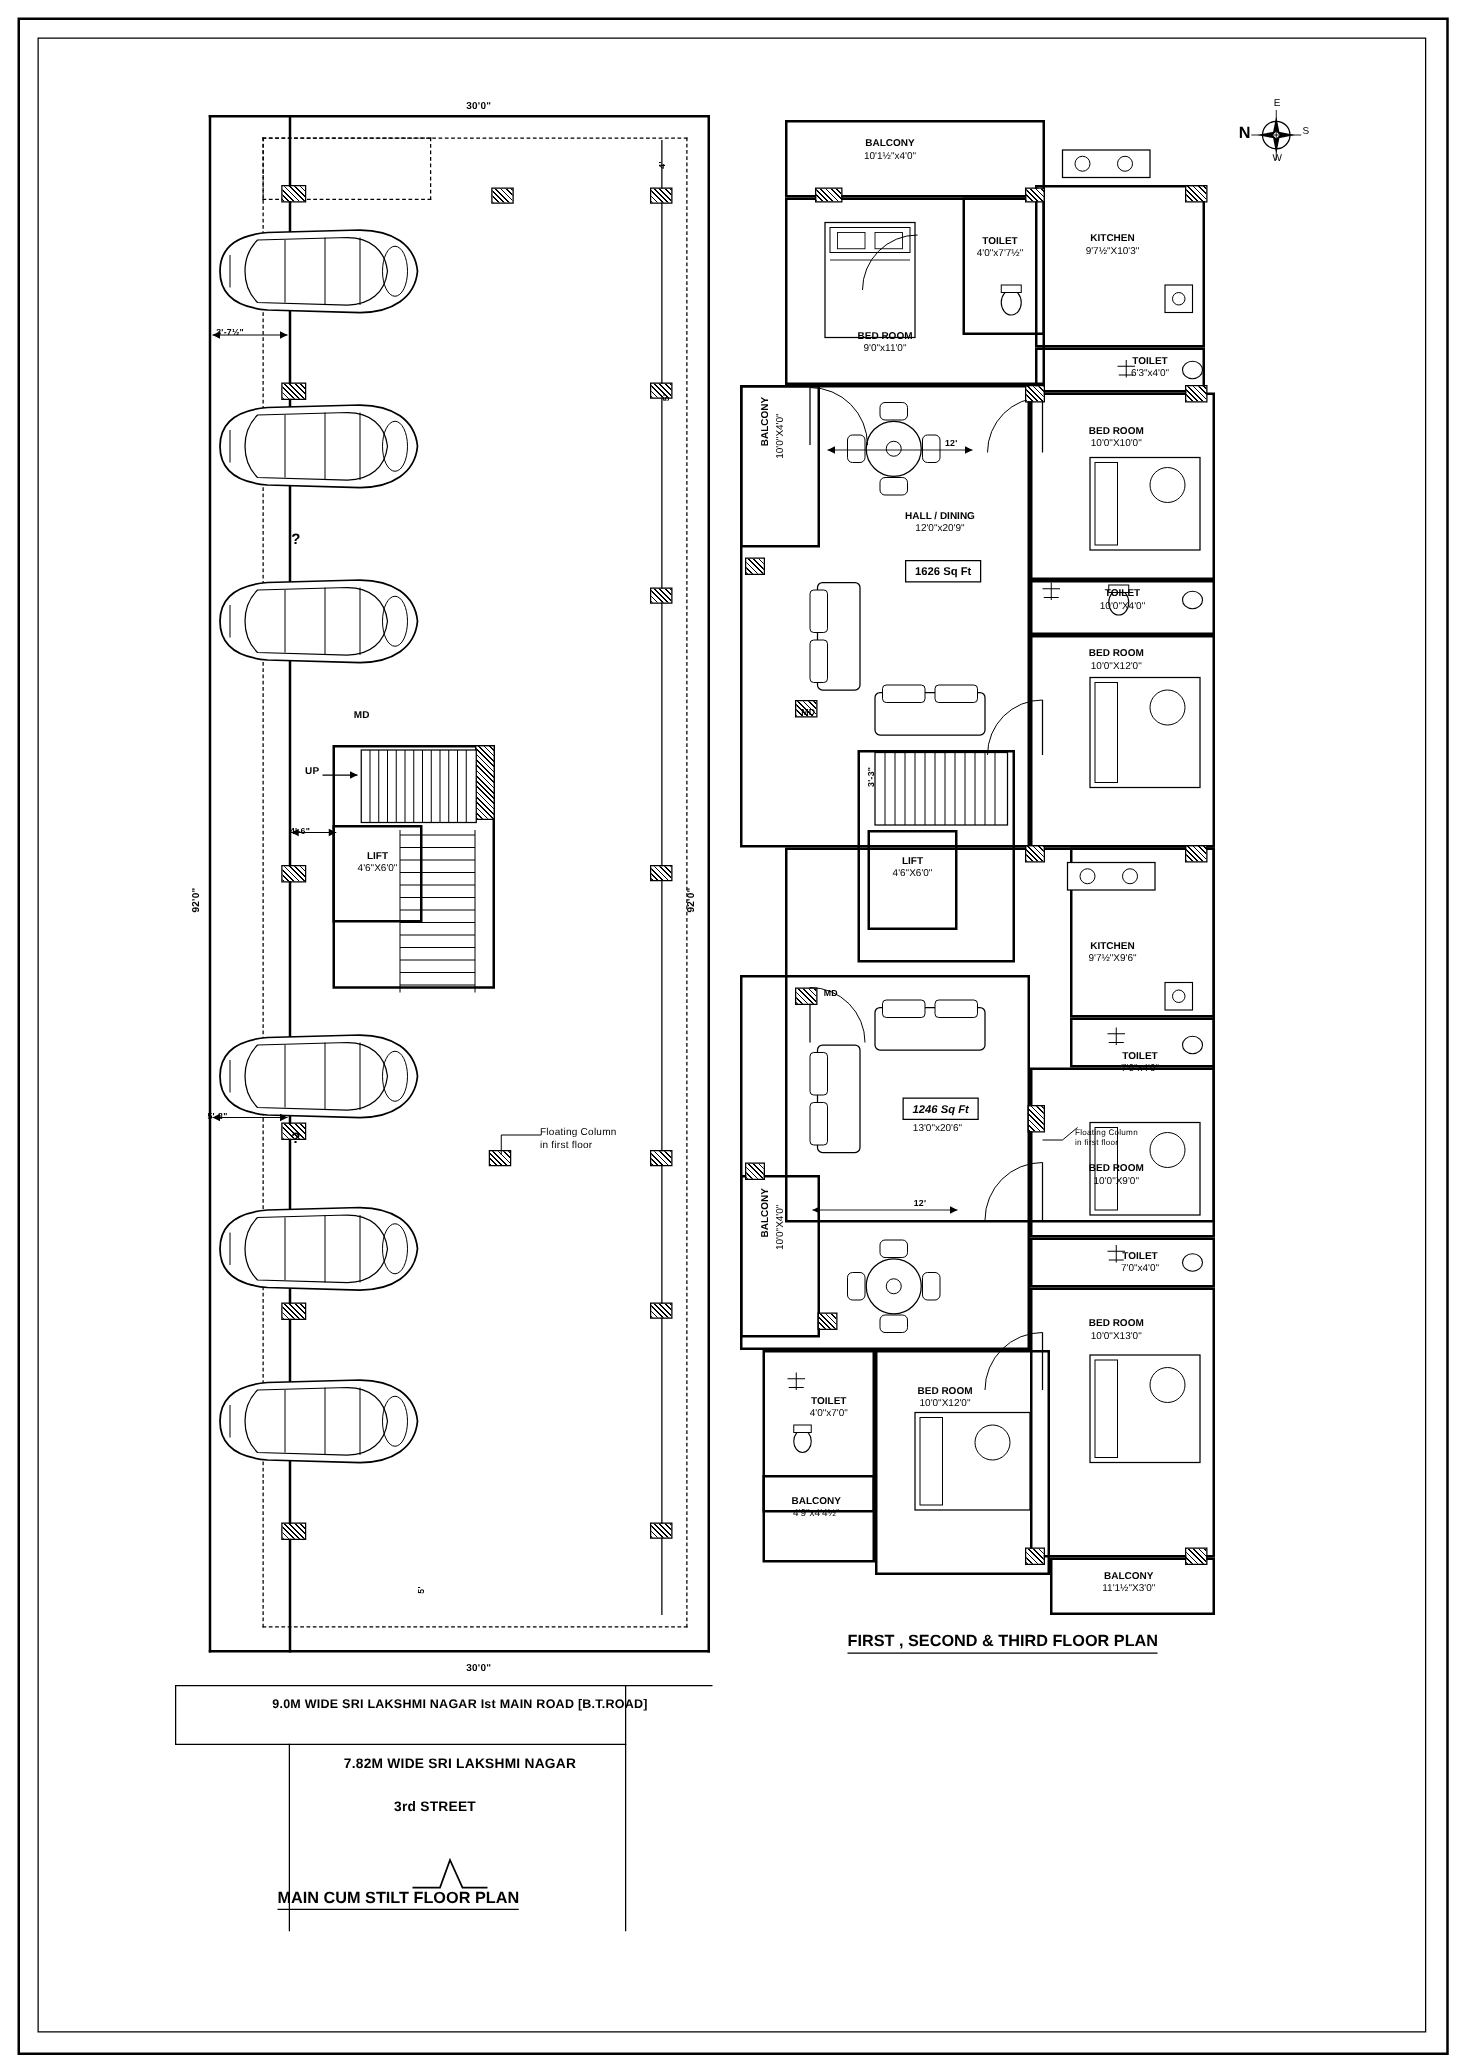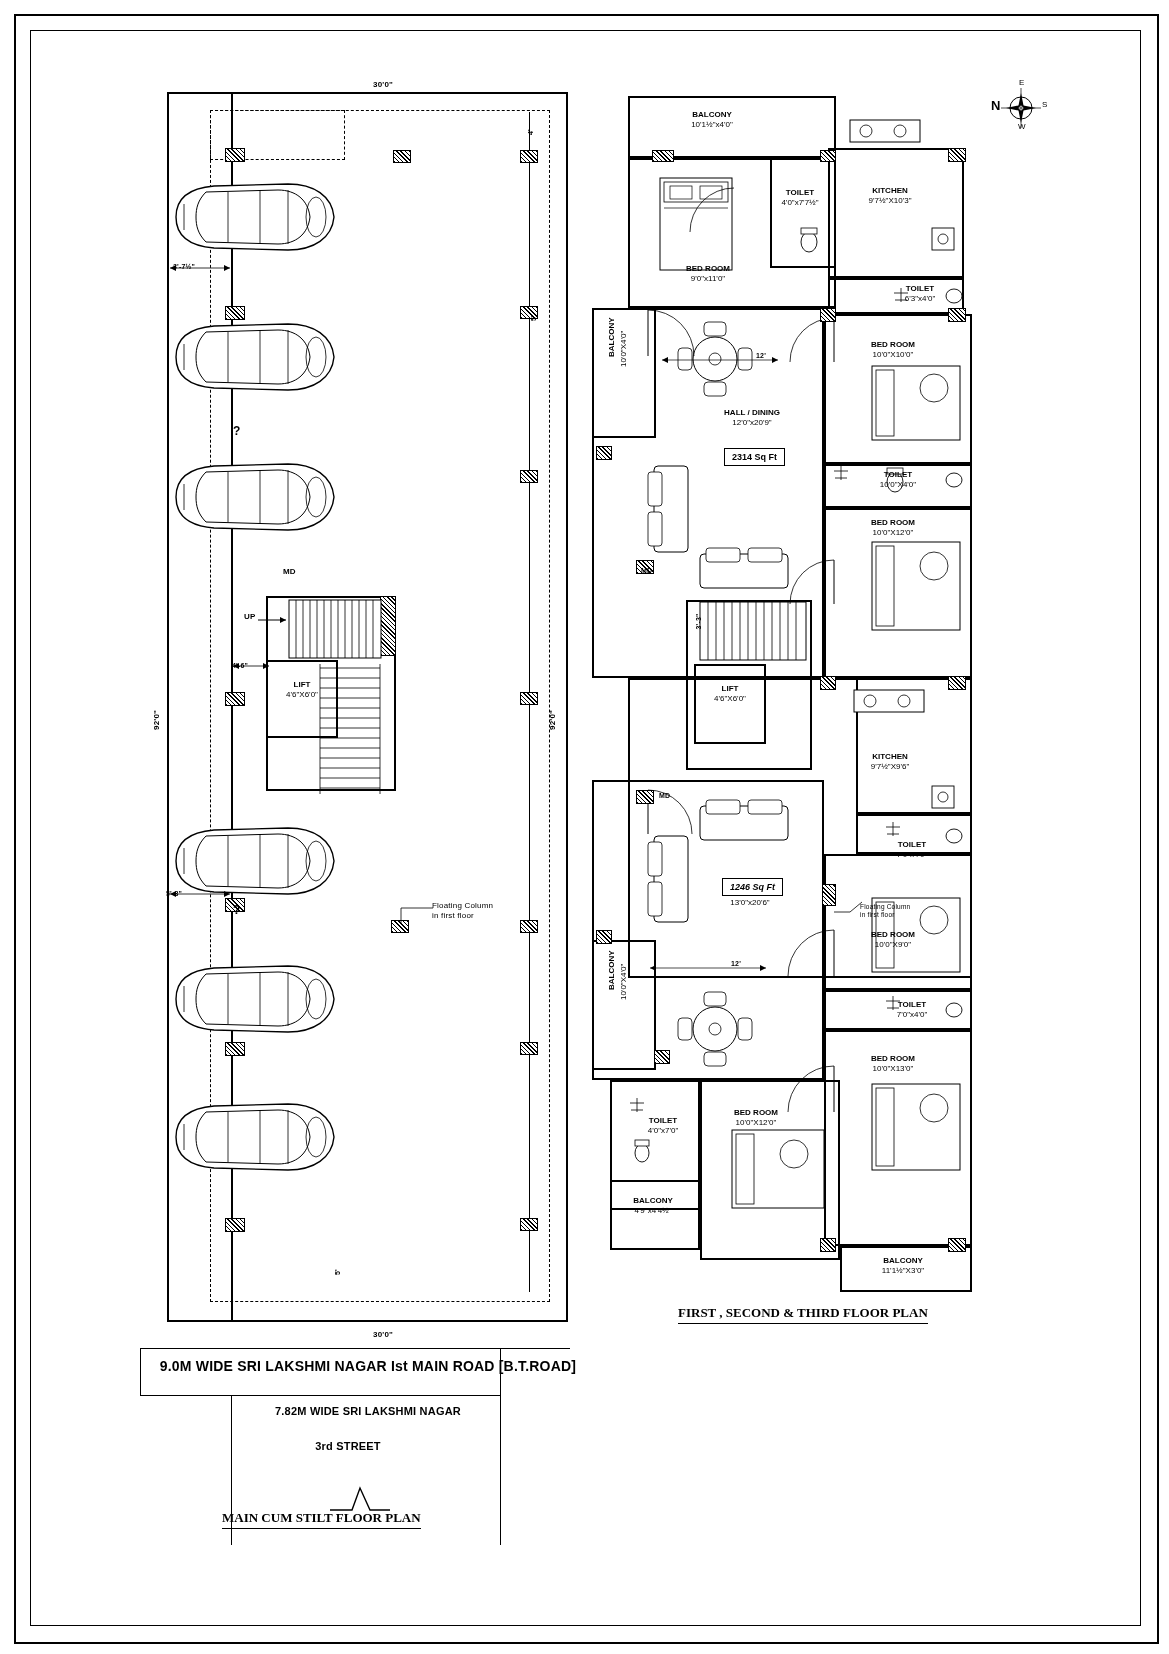--- a/index.html
+++ b/index.html
@@ -13,21 +13,21 @@
   .lbl.vert{transform-origin:left top;}
   .ln{position:absolute;background:#000;}
   .h{height:1px;}
   .v{width:1px;}
   .box{position:absolute;border:1px solid #000;box-sizing:border-box;}
   .boxw{position:absolute;border:2px solid #000;box-sizing:border-box;}
   .hatch{position:absolute;background:
      repeating-linear-gradient(45deg,#000 0 1px,#fff 1px 3px);border:1px solid #000;box-sizing:border-box;}
   .dash{position:absolute;border:1px dashed #000;box-sizing:border-box;}
   .car{position:absolute;}
-  .title{position:absolute;font-weight:bold;font-size:11px;font-family:Liberation Serif, serif;}
+  .title{position:absolute;font-weight:bold;font-size:11px;}
   .under{border-bottom:1.5px solid #000;padding-bottom:2px;}
   .room{position:absolute;text-align:center;transform:translateX(-50%);font-size:8px;line-height:1.25;}
   .room .n{font-weight:bold;}
   .sqft{position:absolute;border:1.5px solid #000;font-weight:bold;font-size:9px;padding:3px 7px;background:#fff;}
   .compass{position:absolute;}
   .stair{position:absolute;}
   svg{display:block;overflow:visible;}
 </style>
 </head>
 <body>
@@ -237,21 +237,21 @@
     <div class="ln h" style="left:140px;top:1348px;width:430px;height:1px;"></div>
     <div class="ln h" style="left:140px;top:1395px;width:360px;height:1px;"></div>
     <div class="ln v" style="left:140px;top:1348px;width:1px;height:48px;"></div>
     <div class="ln v" style="left:500px;top:1348px;width:1px;height:48px;"></div>
     <div class="ln v" style="left:231px;top:1395px;width:1px;height:150px;"></div>
     <div class="ln v" style="left:500px;top:1395px;width:1px;height:150px;"></div>
     <svg style="position:absolute;left:330px;top:1480px;" width="60" height="40">
       <polyline points="0,30 22,30 30,8 40,30 60,30" fill="none" stroke="#000" stroke-width="1.4"></polyline>
     </svg>
 
-    <div class="lbl b c" style="left:368px;top:1358px;font-size:14px;">9.0M WIDE SRI LAKSHMI NAGAR Ist MAIN ROAD [B.T.ROAD]</div>
+    <div class="lbl b c" style="left:368px;top:1358px;font-size:10px;">9.0M WIDE SRI LAKSHMI NAGAR Ist MAIN ROAD [B.T.ROAD]</div>
     <div class="lbl b c" style="left:368px;top:1405px;font-size:11px;">7.82M WIDE SRI LAKSHMI NAGAR</div>
     <div class="lbl b c" style="left:348px;top:1440px;font-size:11px;">3rd STREET</div>
 
     <div class="title under" style="left:222px;top:1510px;font-size:13px;">MAIN CUM STILT FLOOR PLAN</div>
   </div>
 
   <div>
 
     <div class="boxw" style="left:628px;top:96px;width:208px;height:62px;"></div>
     <div class="boxw" style="left:628px;top:158px;width:208px;height:150px;"></div>
@@ -582,21 +582,21 @@
     </div>
     <div class="room" style="left:898px;top:470px;">
       <div class="n">TOILET</div>
       <div>10'0"X4'0"</div>
     </div>
     <div class="room" style="left:893px;top:518px;">
       <div class="n">BED ROOM</div>
       <div>10'0"X12'0"</div>
     </div>
 
-    <div class="sqft" style="left:724px;top:448px;">2314 Sq Ft</div>
+    <div class="sqft" style="left:724px;top:448px;">1626 Sq Ft</div>
     <div class="lbl b" style="left:641px;top:567px;font-size:7px;">MD</div>
     <div class="lbl b" style="left:756px;top:352px;font-size:7px;">12'</div>
     <svg style="position:absolute;left:660px;top:356px;" width="120" height="8">
       <line x1="2" y1="4" x2="118" y2="4" stroke="#000" stroke-width=".7"></line>
       <polygon points="2,4 8,1 8,7" fill="#000"></polygon>
         <polygon points="118,4 112,1 112,7" fill="#000"></polygon>
     </svg>
 
     <div class="room" style="left:890px;top:752px;">
       <div class="n">KITCHEN</div>

